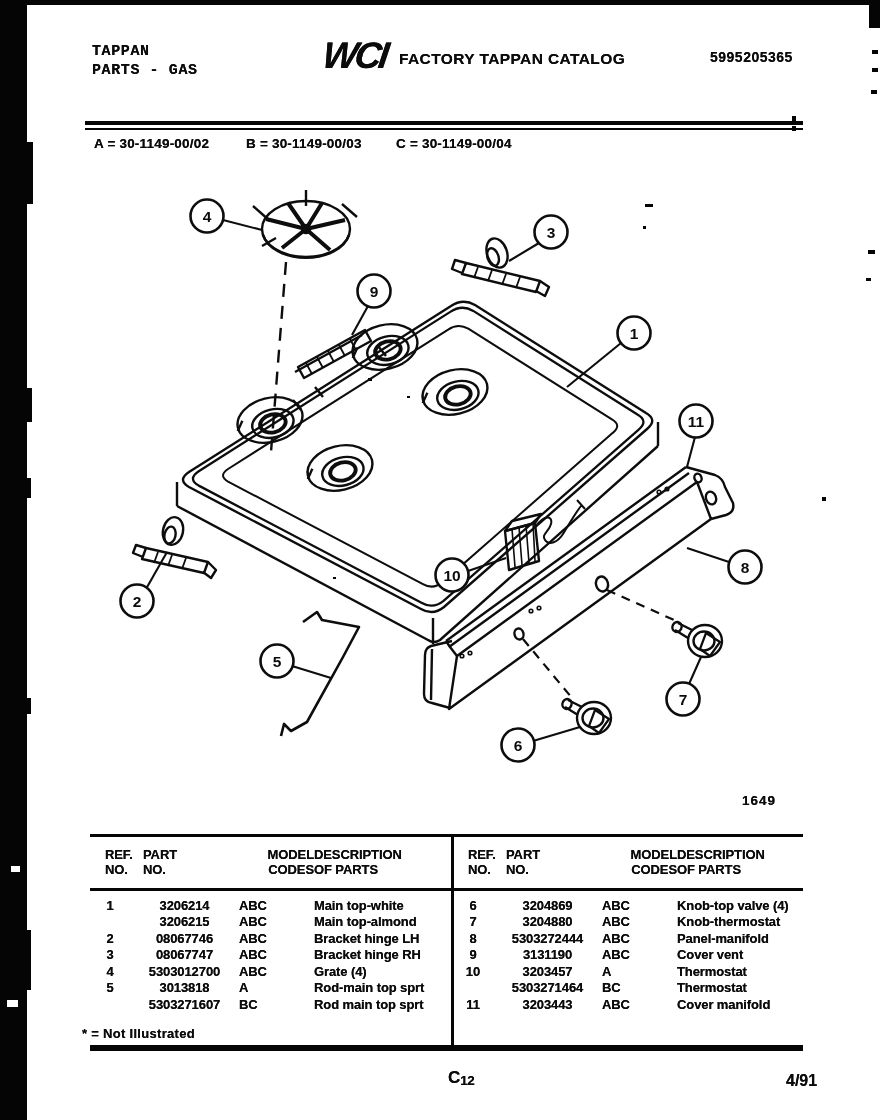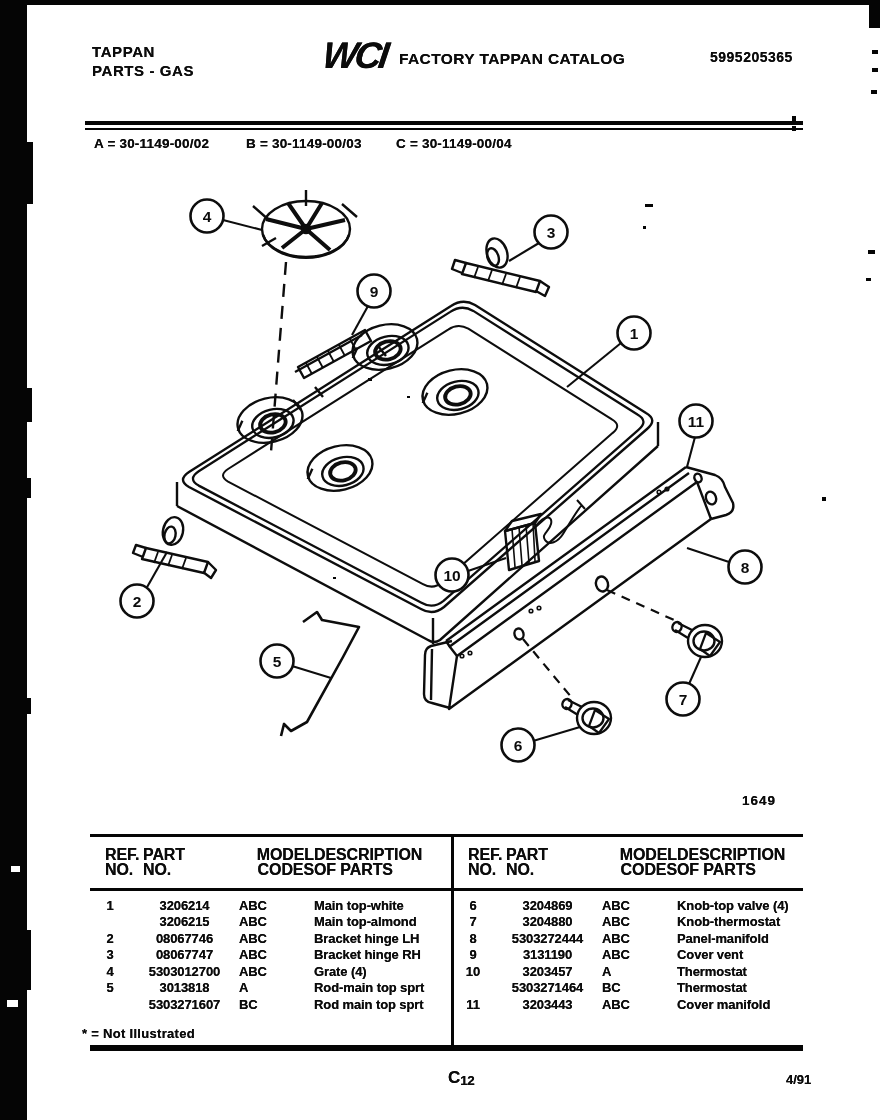--- a/index.html
+++ b/index.html
@@ -3,57 +3,57 @@
 <meta charset="utf-8">
 <style>
   html,body{margin:0;padding:0;background:#9a9a9a;}
   .page{position:relative;width:880px;height:1120px;background:#ffffff;overflow:hidden;
         font-family:"Liberation Sans", sans-serif;color:#0b0b0b;}
   .ink{color:#0b0b0b;text-shadow:0 0 .5px rgba(0,0,0,.85);}
   .abs{position:absolute;}
   .artifact{position:absolute;background:#050505;}
   .artifact.white{background:#ffffff;}
   
-  .brand{left:92px;top:42px;font-size:15px;font-weight:bold;letter-spacing:.6px;line-height:19px;}
+  .brand{left:92px;top:42px;font-size:15px;font-weight:bold;letter-spacing:.6px;line-height:19px;font-family:Liberation Mono, monospace;}
   .logo{left:323px;top:36px;font-size:37px;font-weight:bold;font-style:italic;
         letter-spacing:-3px;transform:skewX(-8deg);line-height:40px;}
   .cat-title{left:399px;top:50px;font-size:15.5px;font-weight:bold;letter-spacing:.4px;}
   .cat-num{left:710px;top:49px;font-size:14px;font-weight:bold;letter-spacing:.5px;}
   .rule{position:absolute;background:#050505;}
   .models{top:136px;font-size:13.5px;font-weight:bold;letter-spacing:.2px;}
   .models span{position:absolute;white-space:nowrap;}
   
   svg.diagram{position:absolute;left:0;top:0;width:880px;height:1120px;}
   .fig-num{left:742px;top:793px;font-size:13.5px;font-weight:bold;letter-spacing:1px;}
   
   .tables{left:90px;top:834px;width:713px;height:216px;border-top:3.5px solid #050505;}
   .tables .underheader{position:absolute;left:0;top:51px;width:713px;height:2.5px;background:#050505;}
   .tables .divider{position:absolute;left:361px;top:0;width:2.5px;height:214px;background:#050505;}
   .tables .bottomrule{position:absolute;left:0;top:208px;width:713px;height:6px;background:#050505;}
   .ptable{position:absolute;top:0;height:208px;font-weight:bold;}
   .ptable.left{left:0;width:360px;}
   .ptable.right{left:363px;width:348px;}
   .thead{position:absolute;top:10px;left:0;right:0;display:flex;}
-  .hcell{display:flex;flex-direction:column;font-size:16px;line-height:15px;letter-spacing:-.1px;}
+  .hcell{display:flex;flex-direction:column;font-size:13px;line-height:15px;letter-spacing:-.1px;}
   .hcell.h0{margin-left:15px;width:38px;}
   .hcell.h1{width:96px;}
   .hcell.h2{width:75px;align-items:flex-end;}
   .hcell.h3{flex:1;}
   .tbody{position:absolute;top:61px;left:0;right:0;}
   .trow{display:flex;height:16.45px;font-size:13px;letter-spacing:-.1px;white-space:nowrap;}
   .tcell.c0{width:40px;text-align:center;}
   .tcell.c1{margin-left:13px;width:83px;text-align:center;}
   .tcell.c2{margin-left:13px;width:62px;}
   .tcell.c3{margin-left:13px;flex:1;}
   
   .foot-note{left:82px;top:1026px;font-size:13px;font-weight:bold;letter-spacing:.3px;}
   .foot-page{left:448px;top:1068px;font-weight:bold;}
   .foot-page .pc{font-size:17px;}
   .foot-page .pn{font-size:13.5px;position:relative;top:2px;letter-spacing:-.5px;}
-  .foot-date{left:786px;top:1072px;font-size:13px;font-weight:bold;}
+  .foot-date{left:786px;top:1072px;font-size:16px;font-weight:bold;}
 </style>
 </head>
 <body>
 
 <div class="page">
 
   <div class="artifact" style="left:0;top:0;width:27px;height:1120px;"></div>
   <div class="artifact" style="left:27px;top:142px;width:6px;height:62px;"></div>
   <div class="artifact" style="left:27px;top:388px;width:5px;height:34px;"></div>
   <div class="artifact" style="left:27px;top:478px;width:4px;height:20px;"></div>

